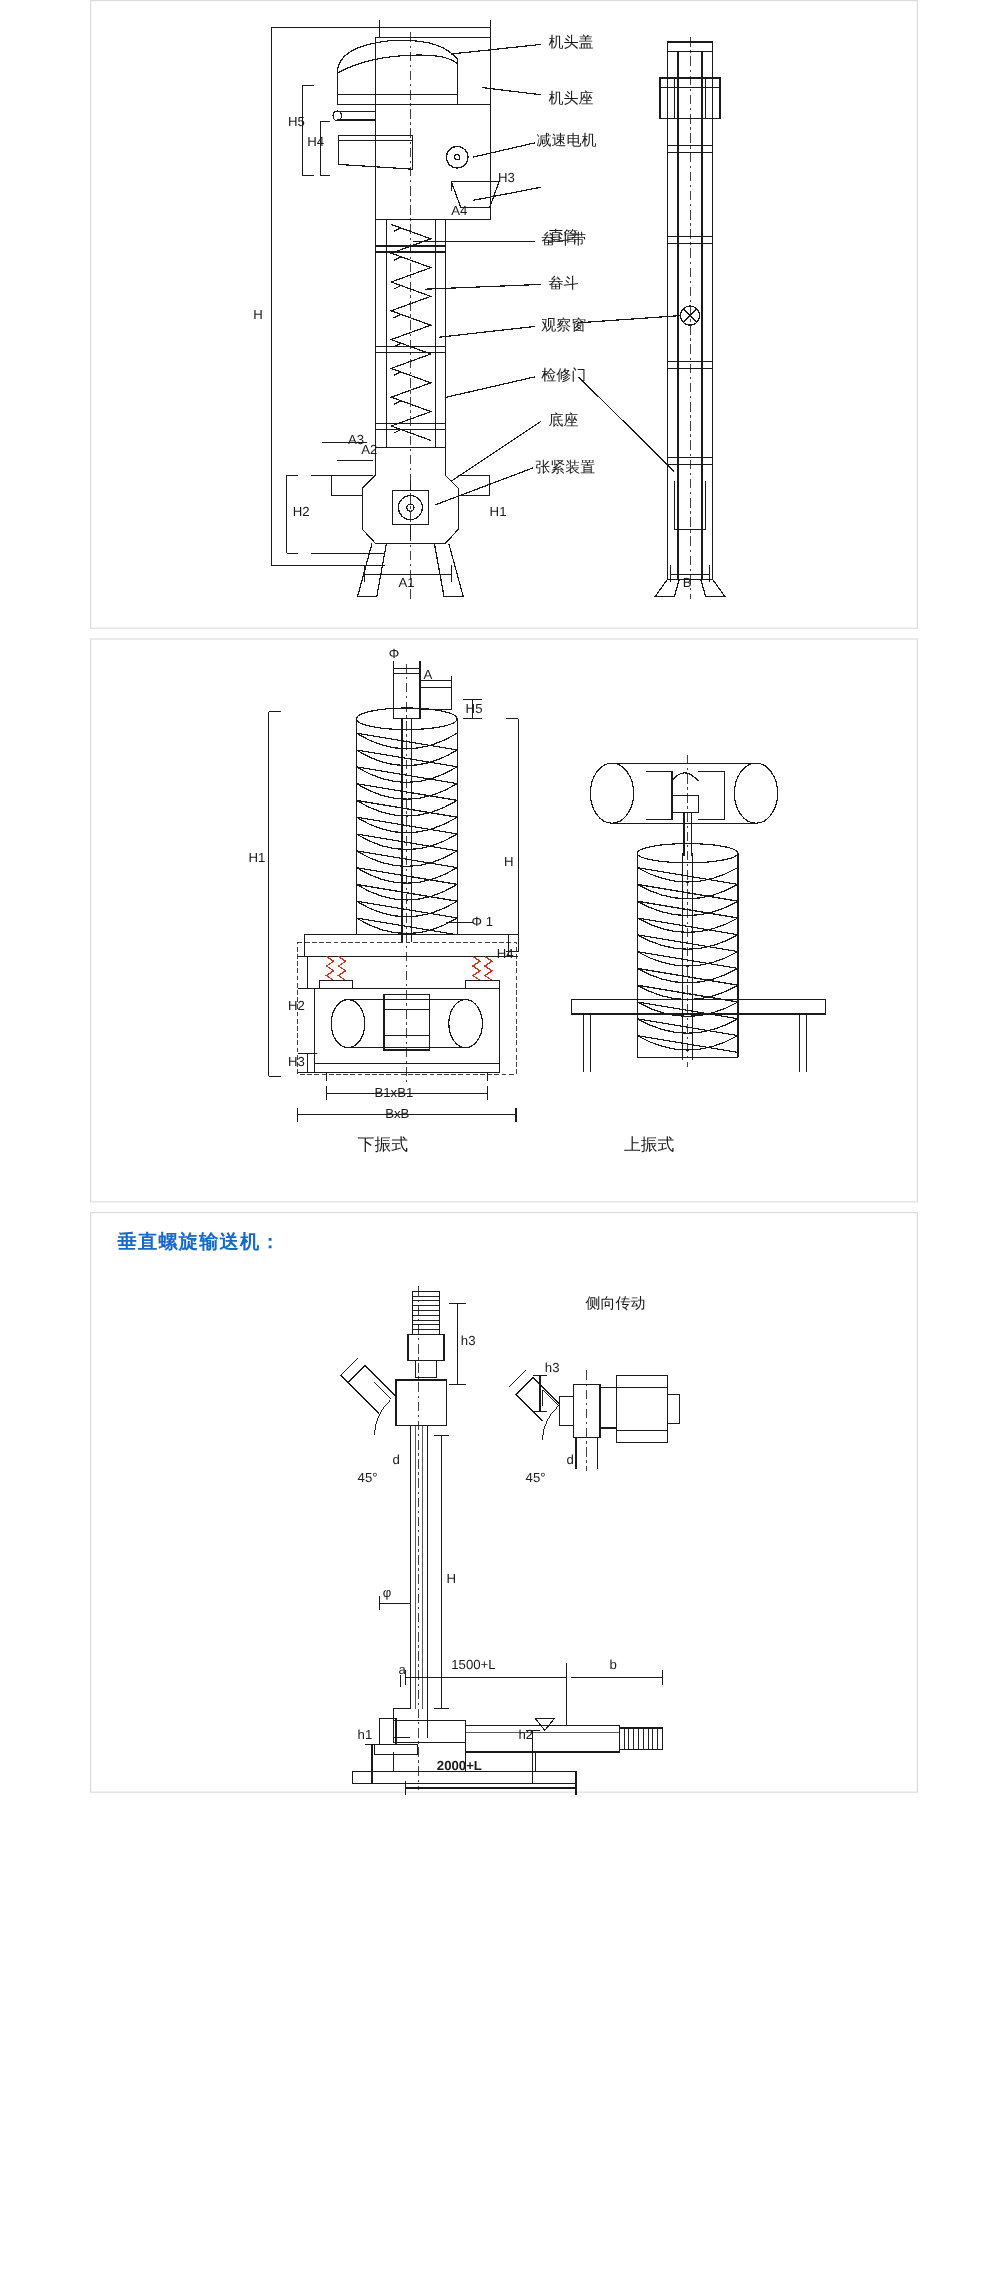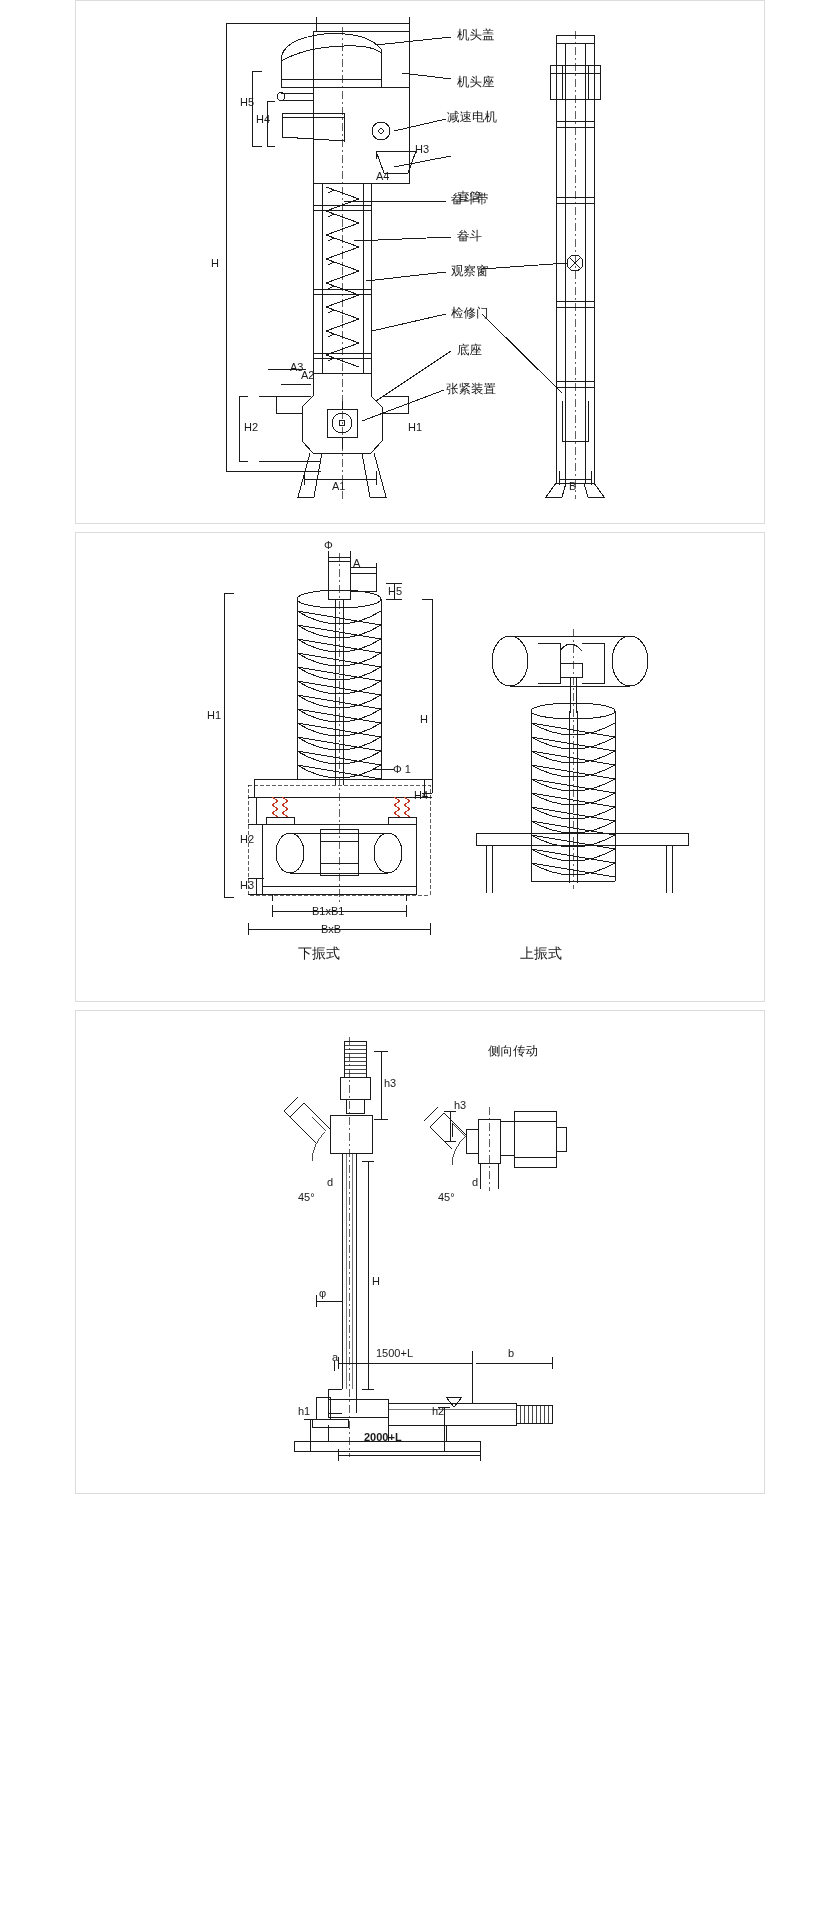--- a/index.html
+++ b/index.html
@@ -281,20 +281,21 @@
       <div class="lbl sm" style="left:164px;top:300px;">H2</div>
       <div class="lbl sm" style="left:164px;top:346px;">H3</div>
       <div class="lbl sm" style="left:236px;top:372px;">B1xB1</div>
       <div class="lbl sm" style="left:245px;top:390px;">BxB</div>
       <div class="lbl big" style="left:222px;top:412px;font-family:Liberation Serif, serif;">下振式</div>
       <div class="lbl big" style="left:444px;top:412px;">上振式</div>
     </div>
   </div>
 
   <div class="section" style="height:484px;">
+    <div class="sec-title">垂直螺旋输送机：</div>
     <div class="canvas">
       <svg width="688" height="450" viewBox="0 0 688 450">
         <g fill="none" stroke="#1a1a1a" stroke-width="1" shape-rendering="crispEdges">
 
           <rect x="268" y="30" width="22" height="36"></rect>
           <g stroke-width="0.8">
             <line x1="268" y1="34" x2="290" y2="34"></line>
               <line x1="268" y1="38" x2="290" y2="38"></line>
             <line x1="268" y1="42" x2="290" y2="42"></line>
               <line x1="268" y1="46" x2="290" y2="46"></line>

